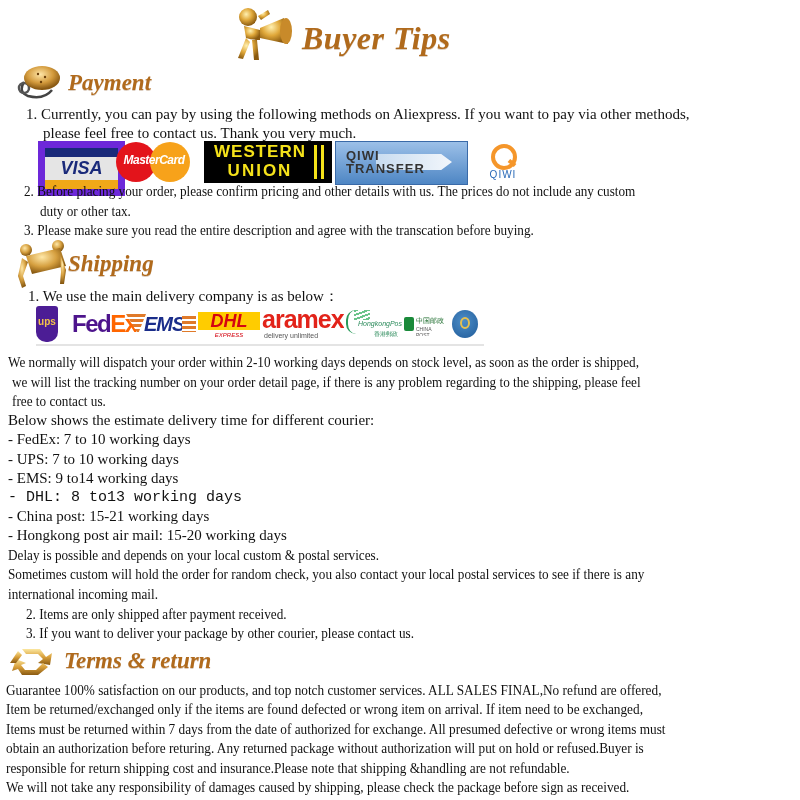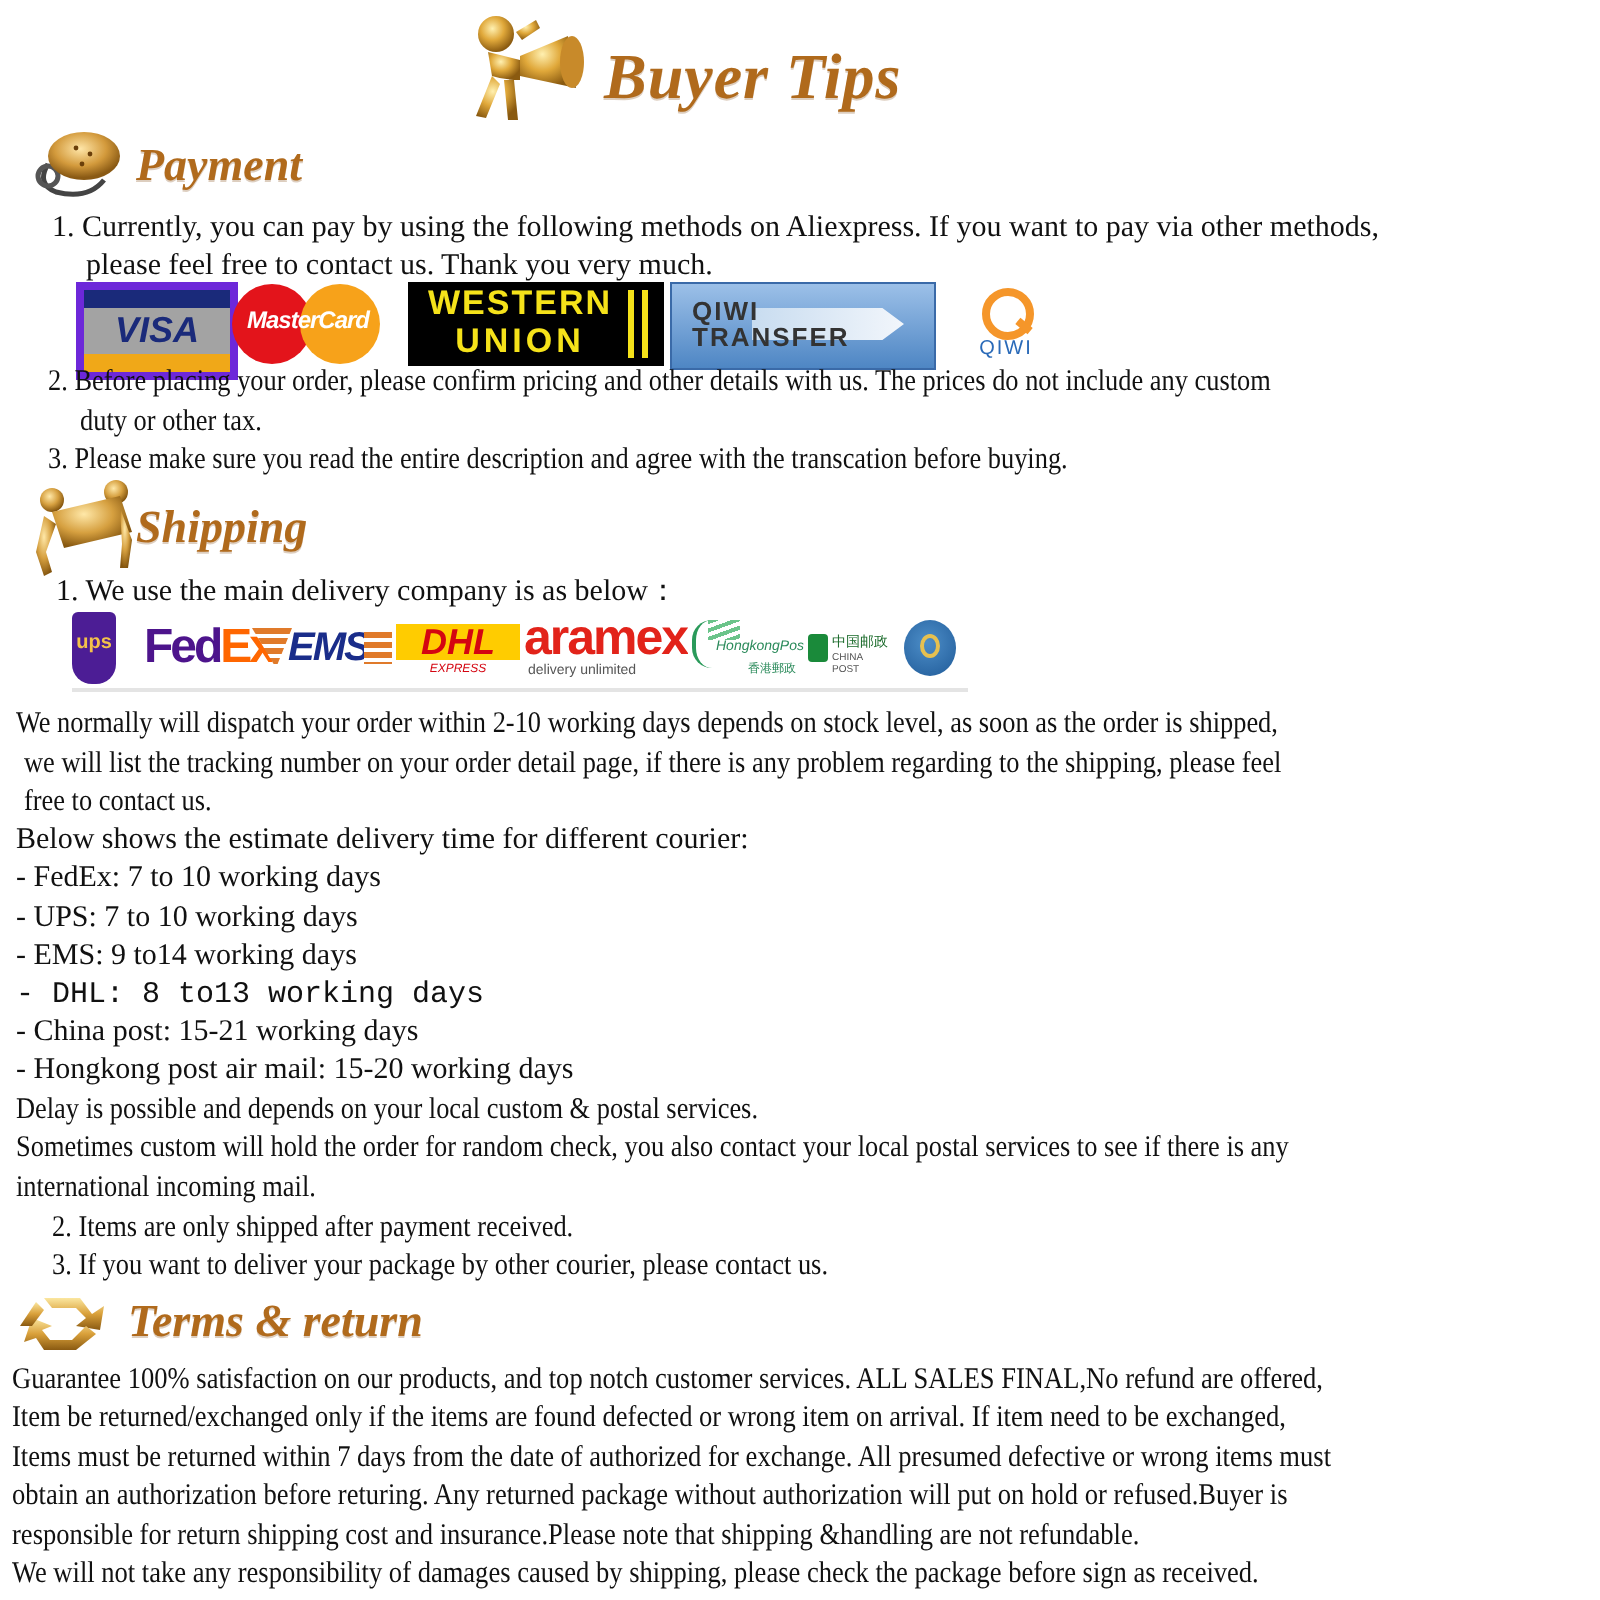--- a/index.html
+++ b/index.html
@@ -50,21 +50,21 @@
     <circle cx="24" cy="14" r="1.2" fill="#6b3f0a"></circle>
       <circle cx="31" cy="17" r="1.2" fill="#6b3f0a"></circle>
       <circle cx="27" cy="22" r="1.2" fill="#6b3f0a"></circle>
   </svg>
 </div>
 <div class="heading" style="left:68px;top:70px;font-size:23px;">Payment</div>
 
 <div class="t" style="left:26px;top:105px;">1. Currently, you can pay by using the following methods on Aliexpress.  If you want to pay via other methods,</div>
 <div class="t" style="left:43px;top:124px;">please feel free to contact us. Thank you very much.</div>
 
-<div class="logo" style="left:38px;top:141px;width:73px;height:41px;background:#a3a3a3;border:4px solid #6d28d9;">
+<div class="logo" style="left:38px;top:141px;width:73px;height:41px;background:#e5e5e5;border:7px solid #6d28d9;">
   <div style="position:absolute;left:0;top:0;width:73px;height:9px;background:#1a2a7a;"></div>
   <div style="position:absolute;left:0;bottom:0;width:73px;height:9px;background:#f0a818;"></div>
   <div style="position:absolute;left:0;top:9px;width:73px;text-align:center;font-size:18px;font-weight:bold;font-style:italic;color:#1a2a7a;line-height:22px;">VISA</div>
 </div>
 <div class="logo" style="left:114px;top:141px;width:80px;height:42px;">
   <div style="position:absolute;left:2px;top:1px;width:40px;height:40px;border-radius:50%;background:#e3141b;"></div>
   <div style="position:absolute;left:36px;top:1px;width:40px;height:40px;border-radius:50%;background:#f7a21a;"></div>
   <div style="position:absolute;left:0;top:12px;width:80px;text-align:center;font-size:12px;font-weight:bold;font-style:italic;color:#fff;letter-spacing:-0.5px;">MasterCard</div>
 </div>
 <div class="logo" style="left:204px;top:141px;width:128px;height:42px;background:#000;">

